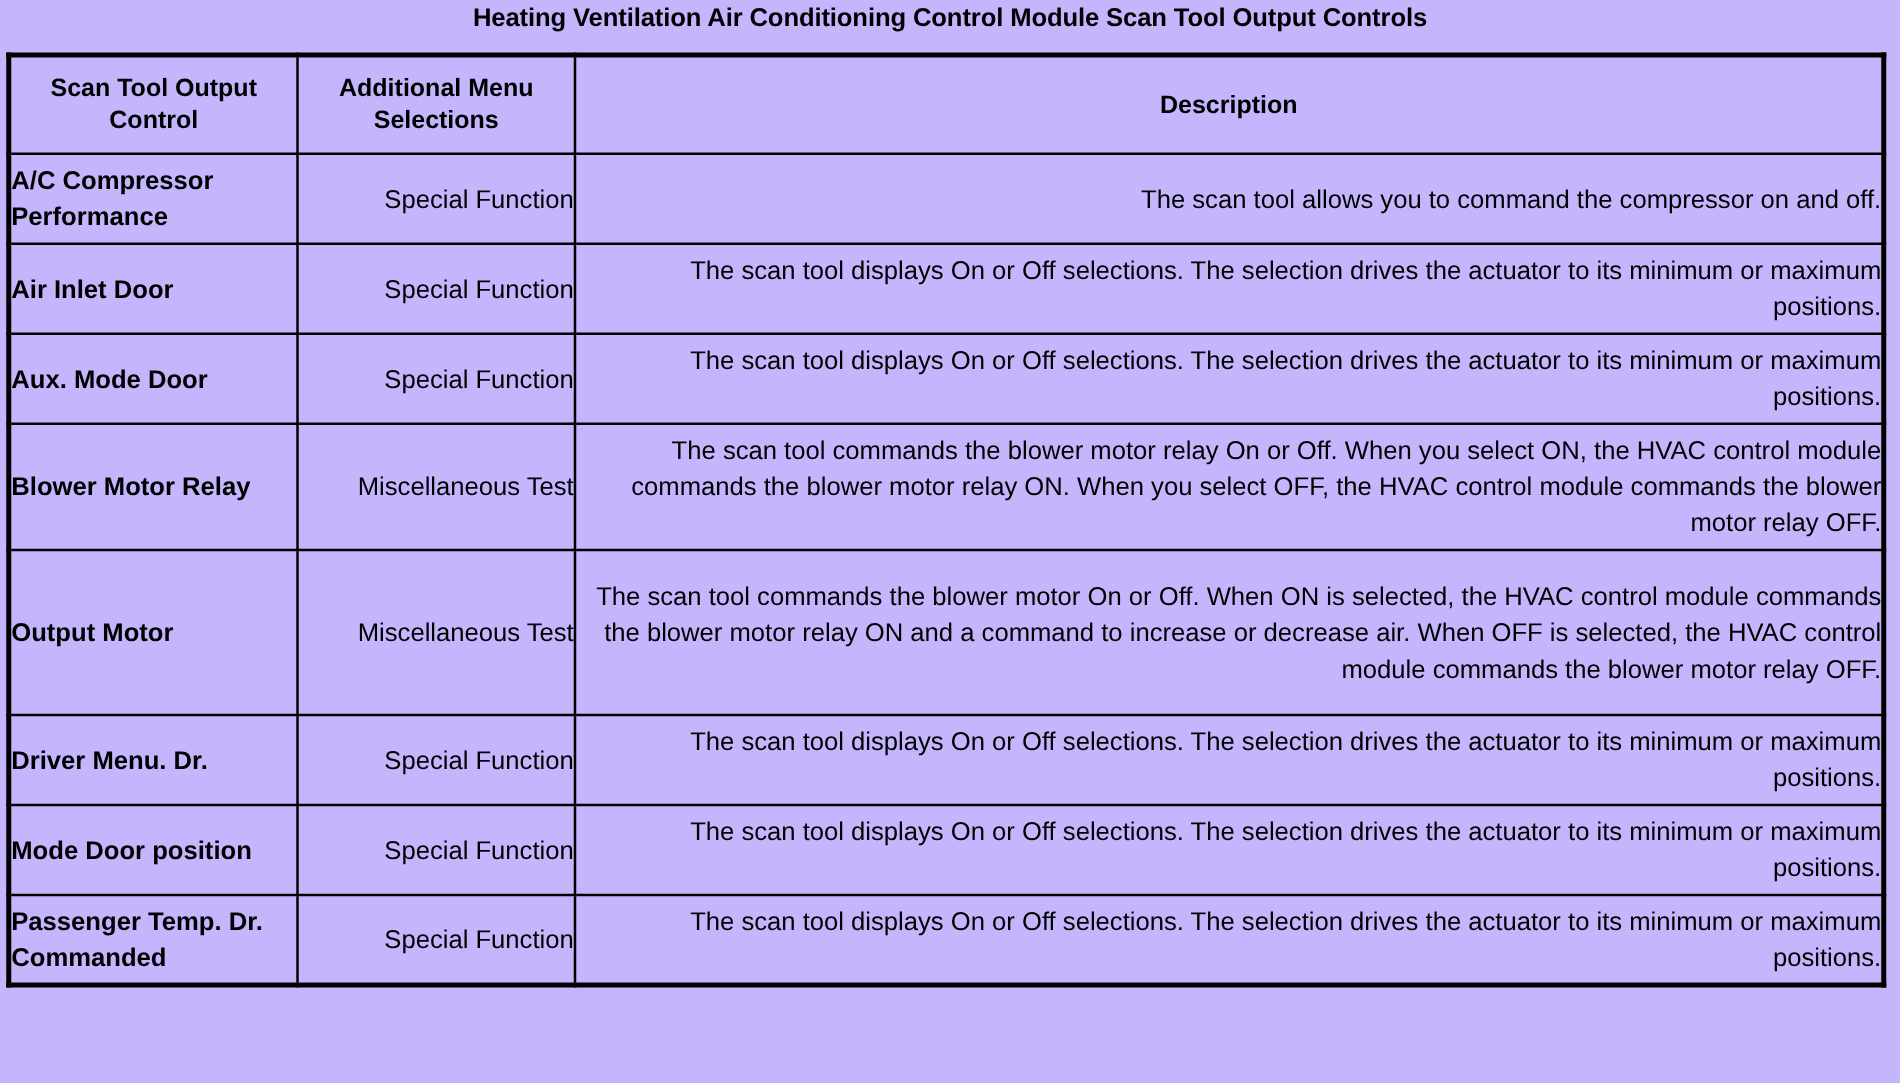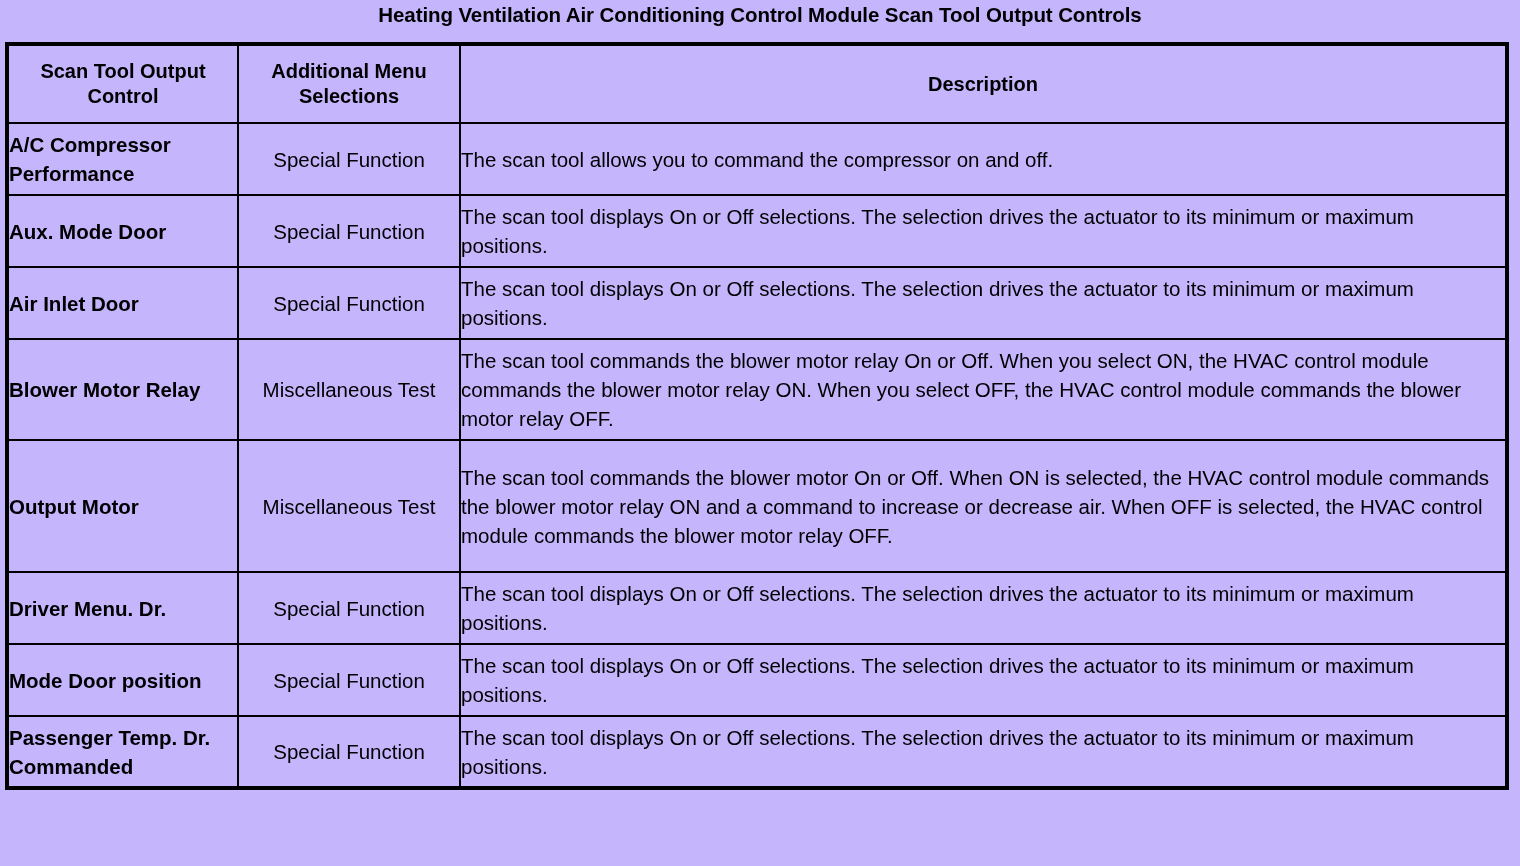--- a/index.html
+++ b/index.html
@@ -66,29 +66,29 @@
     font-size: 20.5px;
     font-weight: bold;
     line-height: 29px;
     text-align: left;
     padding: 3px 4px 3px 8px;
   }
   .cell-menu {
     font-size: 20.5px;
     font-weight: normal;
     line-height: 29px;
-    text-align: center;
+    text-align: right;
     padding: 3px 4px 3px 6px;
     border-radius: 16px;
   }
   .cell-desc {
     font-size: 20.5px;
     font-weight: normal;
     line-height: 29px;
-    text-align: left;
+    text-align: right;
     padding: 4px 10px 4px 8px;
   }
   .r-h1 { height: 72px; }
   .r-h2 { height: 72px; }
   .r-h3 { height: 101px; }
   .r-h4 { height: 132px; }
   .r-h5 { height: 72px; }
 </style>
 </head>
 <body>
@@ -113,27 +113,27 @@
       </thead>
       <tbody>
 
         <tr class="r-h1">
           <td class="cell-ctrl">A/C Compressor Performance</td>
           <td class="cell-menu">Special Function</td>
           <td class="cell-desc">The scan tool allows you to command the compressor on and off.</td>
         </tr>
 
         <tr class="r-h2">
-          <td class="cell-ctrl">Aux. Mode Door</td>
+          <td class="cell-ctrl">Air Inlet Door</td>
           <td class="cell-menu">Special Function</td>
           <td class="cell-desc">The scan tool displays On or Off selections. The selection drives the actuator to its minimum or maximum positions.</td>
         </tr>
 
         <tr class="r-h2">
-          <td class="cell-ctrl">Air Inlet Door</td>
+          <td class="cell-ctrl">Aux. Mode Door</td>
           <td class="cell-menu">Special Function</td>
           <td class="cell-desc">The scan tool displays On or Off selections. The selection drives the actuator to its minimum or maximum positions.</td>
         </tr>
 
         <tr class="r-h3">
           <td class="cell-ctrl">Blower Motor Relay</td>
           <td class="cell-menu">Miscellaneous Test</td>
           <td class="cell-desc">The scan tool commands the blower motor relay On or Off. When you select ON, the HVAC control module commands the blower motor relay ON. When you select OFF, the HVAC control module commands the blower motor relay OFF.</td>
         </tr>
 

